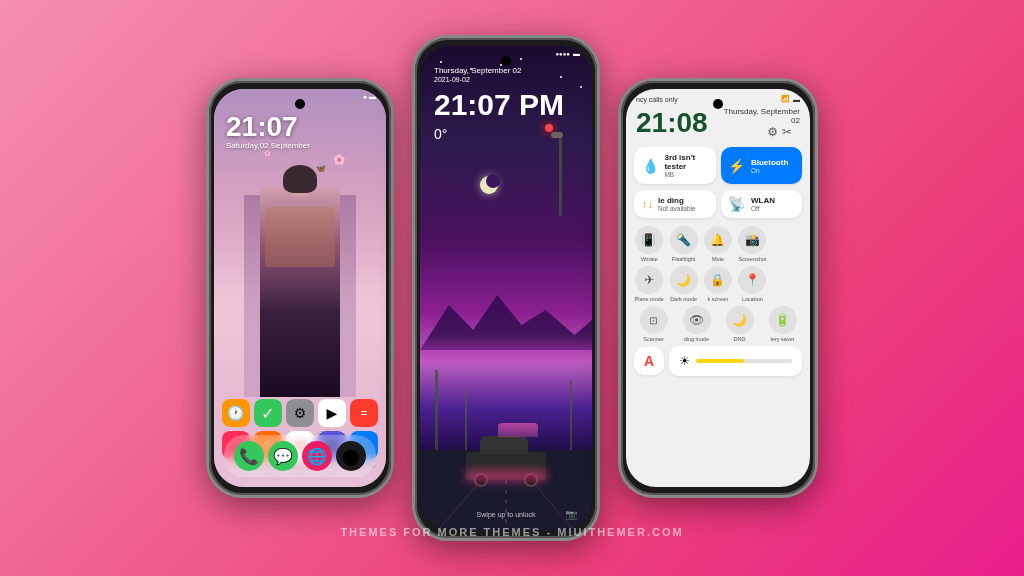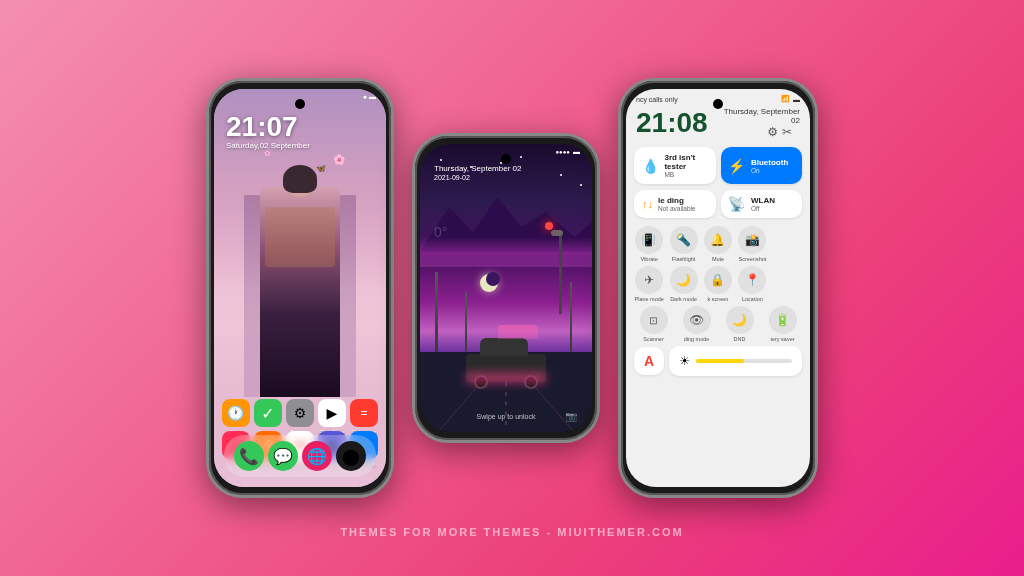--- a/index.html
+++ b/index.html
@@ -32,21 +32,21 @@
     .phone {
       position: relative;
       border-radius: 36px;
       background: #1a1a1a;
       border: 3px solid #888;
       box-shadow: 0 8px 32px rgba(0,0,0,0.45), inset 0 0 0 2px #555;
       overflow: hidden;
     }
 
     .phone-1 { width: 188px; height: 420px; }
-    .phone-2 { width: 188px; height: 310px; }
+    .phone-2 { width: 188px; height: 506px; }
     .phone-3 { width: 200px; height: 420px; }
 
     .phone-screen {
       position: absolute;
       top: 8px; left: 5px; right: 5px; bottom: 8px;
       border-radius: 30px;
       overflow: hidden;
     }
 
     
@@ -589,20 +589,21 @@
       <div class="phone2-status">
         <span></span>
         <div style="display:flex;gap:3px;align-items:center;">
           <span style="font-size:6px;">●●●●</span>
           <span>▬</span>
         </div>
       </div>
 
       <div class="phone2-date">Thursday, September 02</div>
       <div class="phone2-date2">2021-09-02</div>
+      <div class="phone2-time">21:07 PM</div>
       <div class="phone2-temp">0°</div>
 
       <div class="moon"></div>
 
       <div style="position:absolute;bottom:180px;left:0;right:0;height:60px;">
         <svg width="100%" height="60" viewBox="0 0 178 60" preserveAspectRatio="none">
           <polygon points="0,60 30,15 55,40 80,5 105,35 130,20 160,45 178,30 178,60" fill="#2a0a4a" opacity="0.8"></polygon>
         </svg>
       </div>
 

